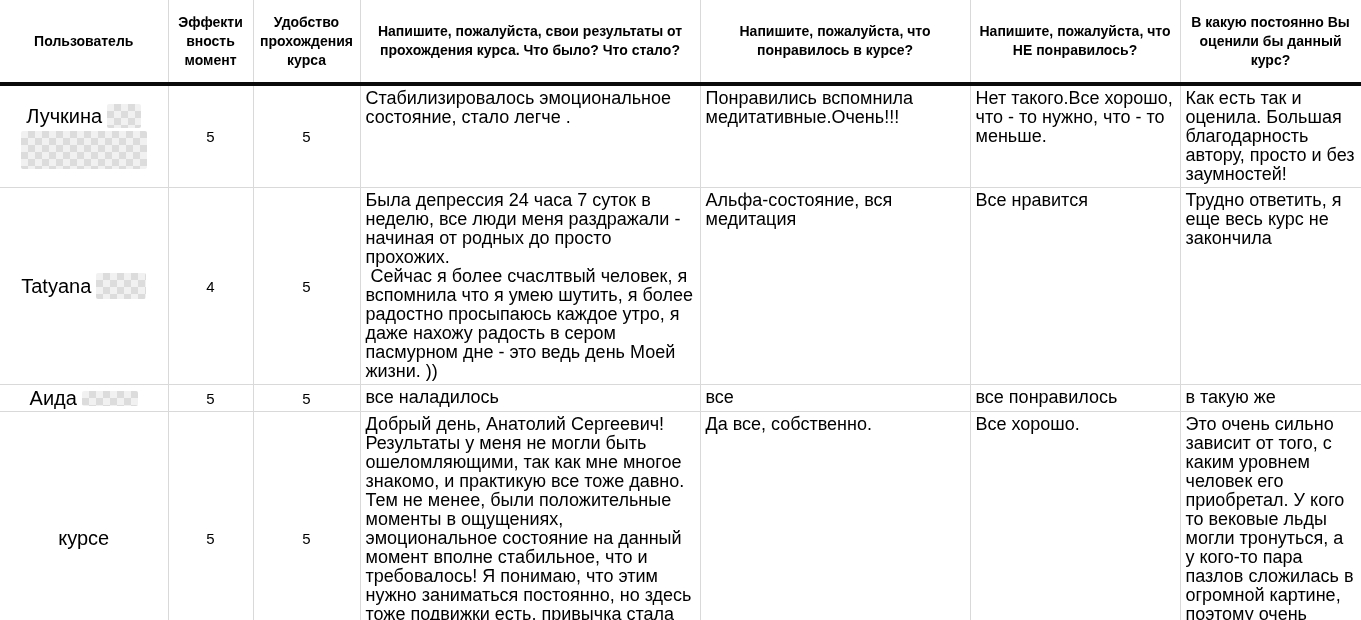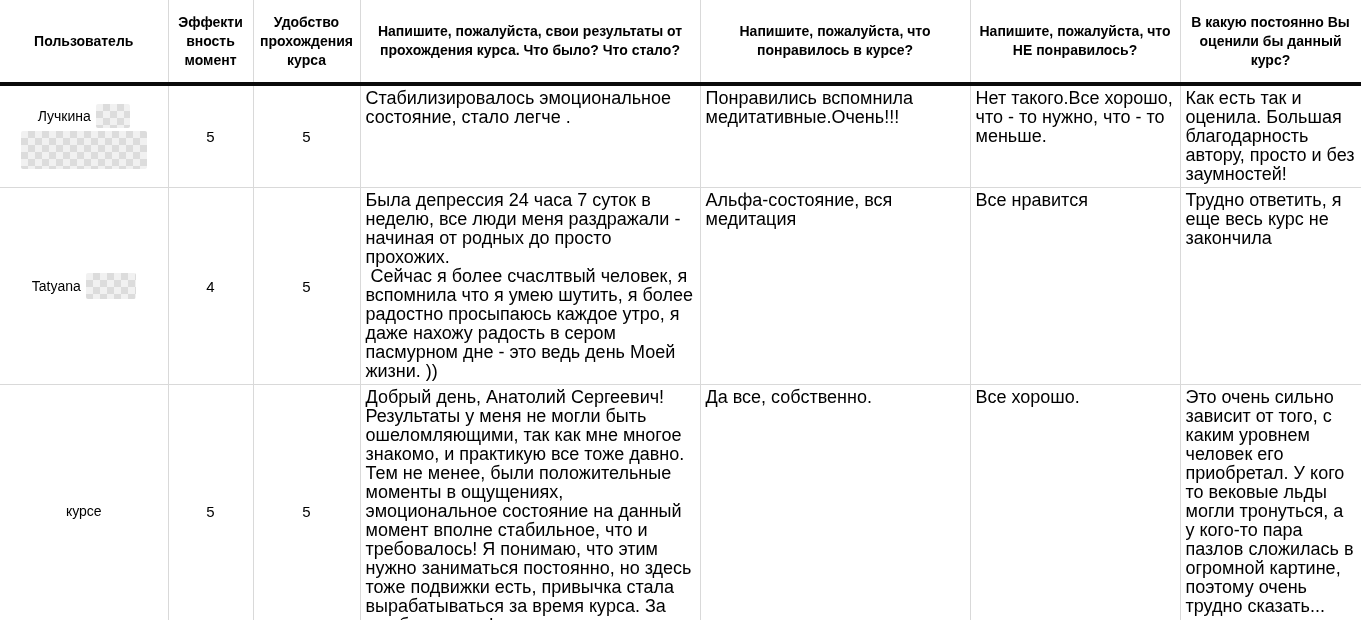--- a/index.html
+++ b/index.html
@@ -27,21 +27,21 @@
   }
   td{
     font-size:18px;line-height:19px;
     vertical-align:top;text-align:left;
     padding:3px 5px;box-sizing:border-box;
     border-right:1px solid #d9d9d9;
     border-bottom:1px solid #d9d9d9;
     white-space:pre-wrap;overflow:hidden;
     background:#fff;
   }
-  td.user-cell{vertical-align:middle;text-align:right;font-size:14px;white-space:normal;}
+  td.user-cell{vertical-align:middle;text-align:right;font-size:20px;white-space:normal;}
   td.num-cell{vertical-align:middle;text-align:center;font-size:15px;white-space:normal;}
 
   tr.r0{height:95px}
   tr.r1{height:162px}
   tr.r2{height:27px}
   tr.r3{height:242px}
   tr.r4{height:5px}
   tr.r4 td{border-bottom:none;padding:0;}
 
   .name-line{display:flex;align-items:center;justify-content:center;gap:5px;}
@@ -106,20 +106,34 @@
           </div>
         </td>
         <td class="num-cell">4</td>
         <td class="num-cell">5</td>
         <td class="answer-cell">Была депрессия 24 часа 7 суток в неделю, все люди меня раздражали - начиная от родных до просто прохожих.
  Сейчас я более счаслтвый человек, я вспомнила что я умею шутить, я более радостно просыпаюсь каждое утро, я даже нахожу радость в сером пасмурном дне - это ведь день Моей жизни. ))</td>
         <td class="answer-cell">Альфа-состояние, вся медитация</td>
         <td class="answer-cell">Все нравится</td>
         <td class="answer-cell">Трудно ответить, я еще весь курс не закончила</td>
       </tr>
+      <tr class="r2">
+        <td class="user-cell">
+          <div class="name-line">
+            <span>Аида</span>
+            <span class="blur blur-inline"></span>
+          </div>
+        </td>
+        <td class="num-cell">5</td>
+        <td class="num-cell">5</td>
+        <td class="answer-cell">все наладилось</td>
+        <td class="answer-cell">все</td>
+        <td class="answer-cell">все понравилось</td>
+        <td class="answer-cell">в такую же</td>
+      </tr>
       <tr class="r3">
         <td class="user-cell">
           <div class="name-line">
             <span>курсе</span>
           </div>
         </td>
         <td class="num-cell">5</td>
         <td class="num-cell">5</td>
         <td class="answer-cell">Добрый день, Анатолий Сергеевич! Результаты у меня не могли быть ошеломляющими, так как мне многое знакомо, и практикую все тоже давно. Тем не менее, были положительные моменты в ощущениях, эмоциональное состояние на данный момент вполне стабильное, что и требовалось! Я понимаю, что этим нужно заниматься постоянно, но здесь тоже подвижки есть, привычка стала вырабатываться за время курса. За все благодарю!</td>
         <td class="answer-cell">Да все, собственно.</td>

